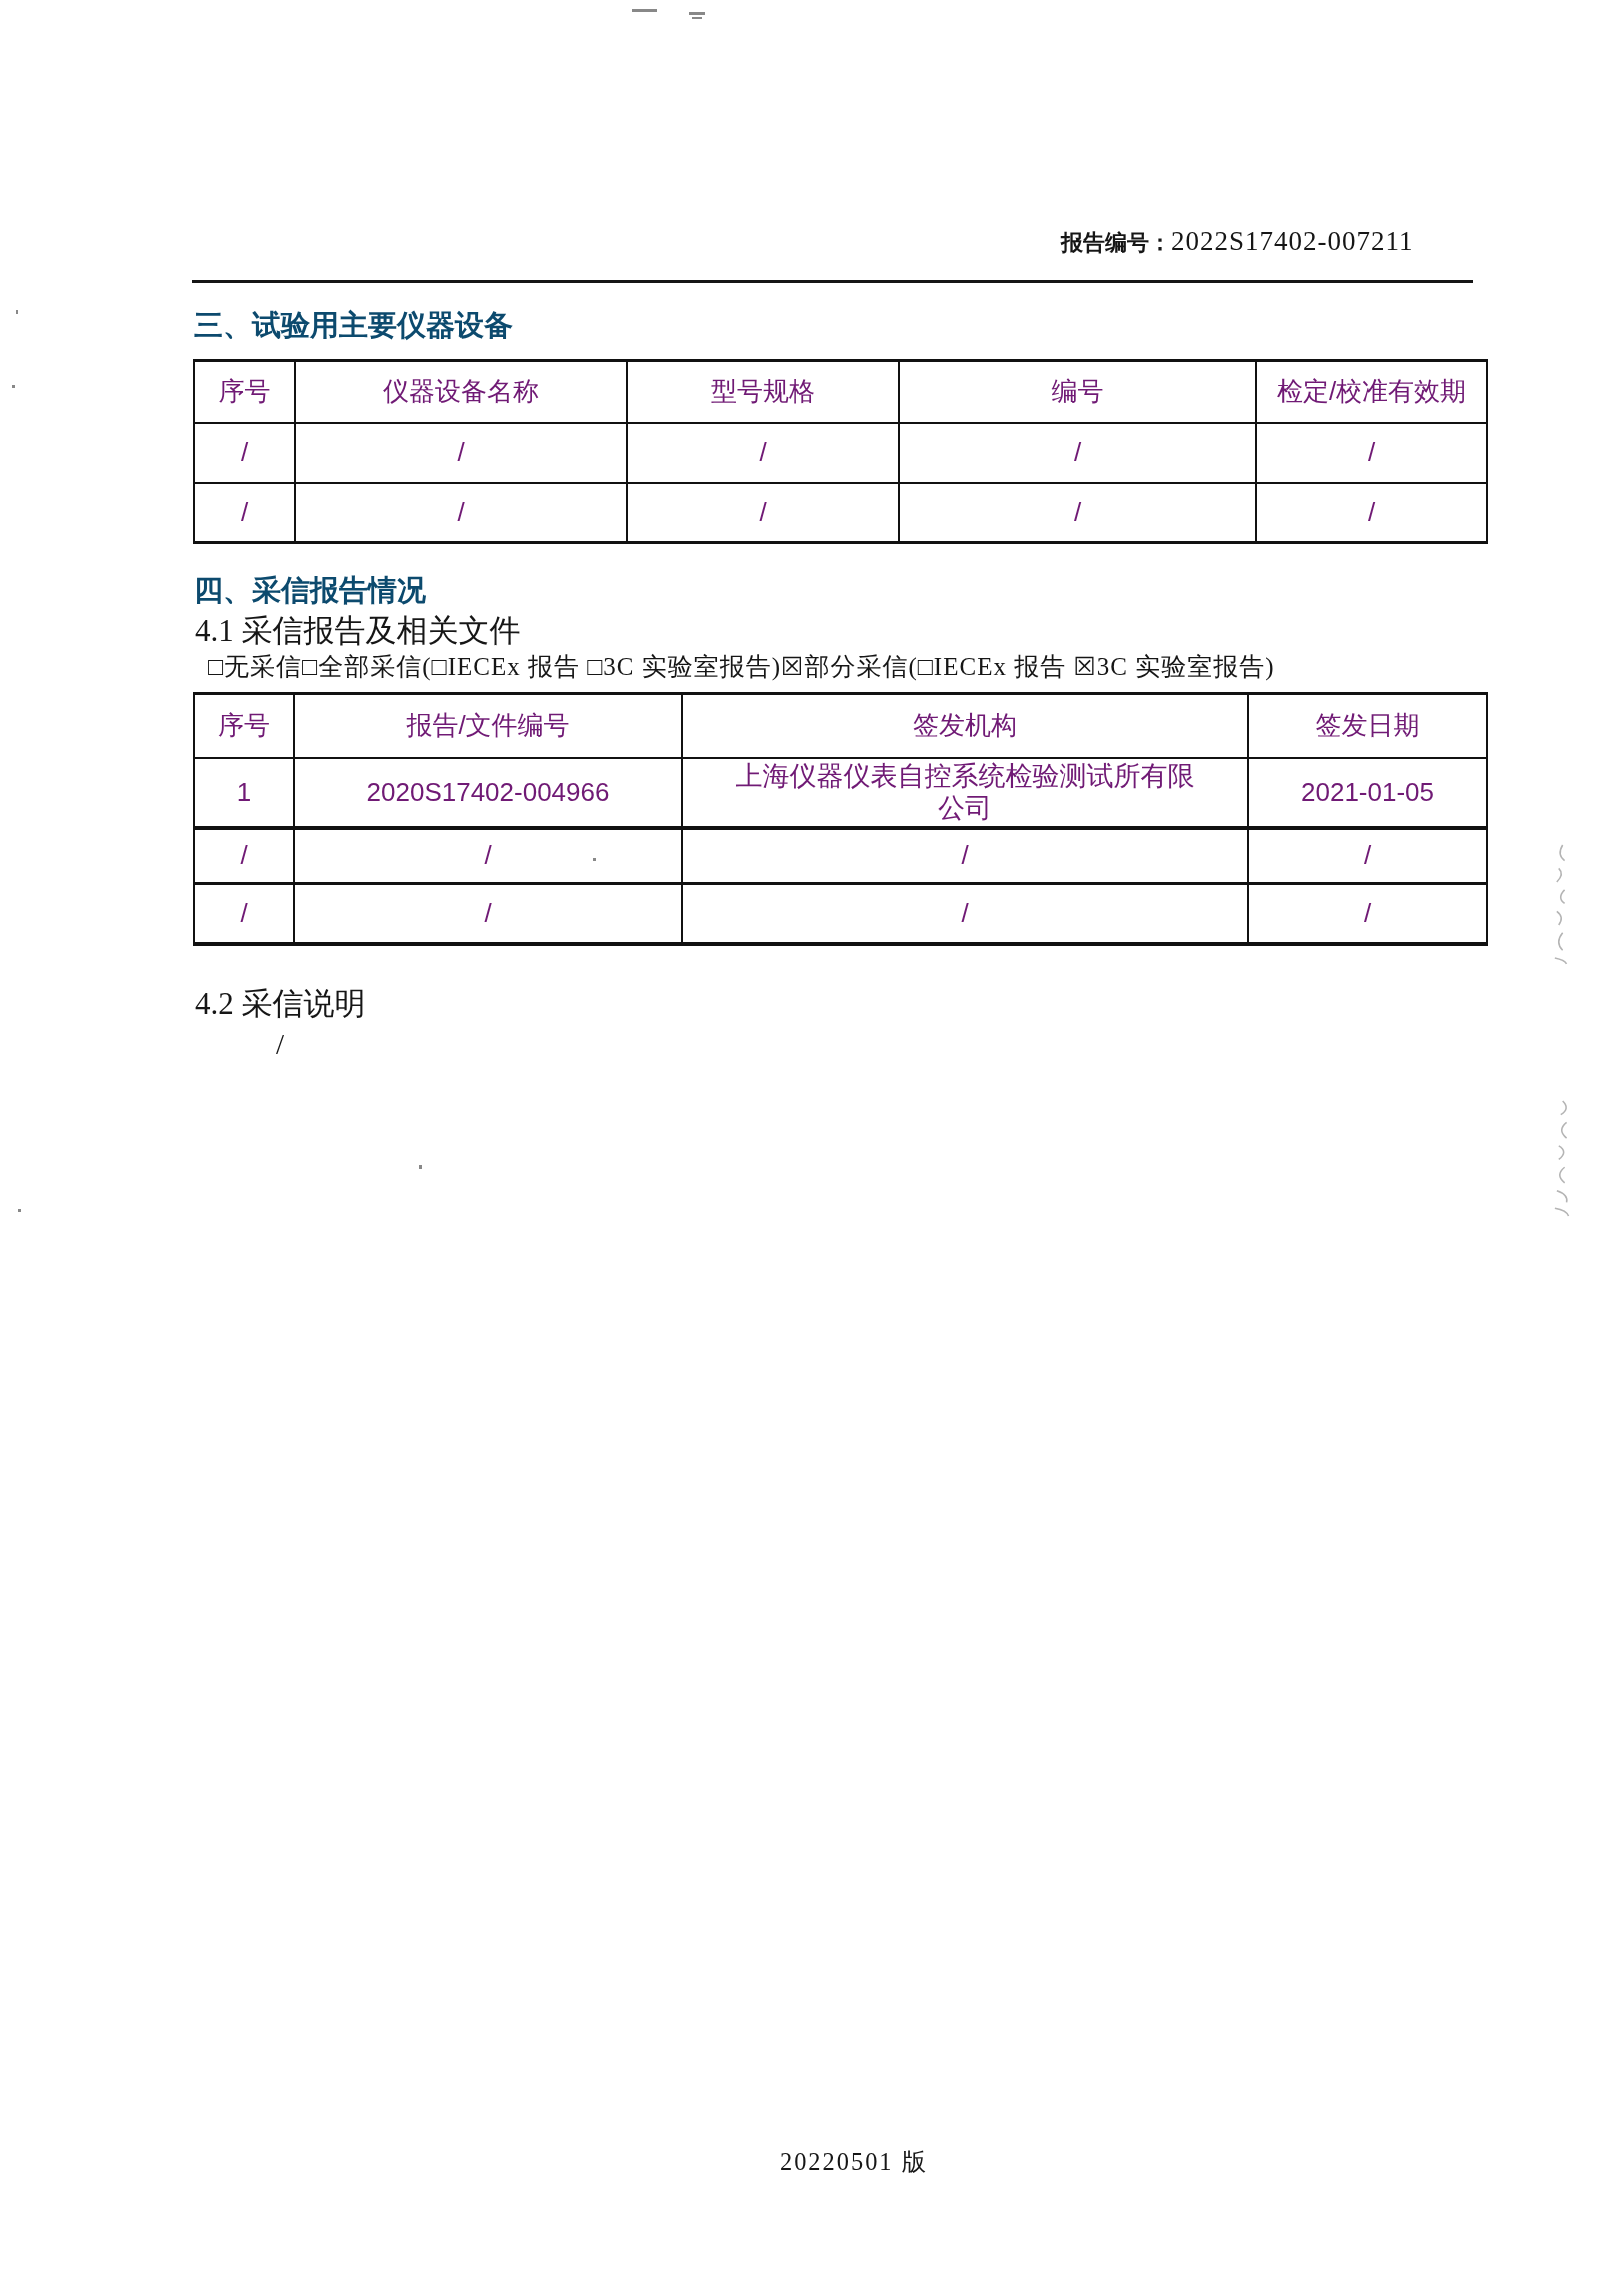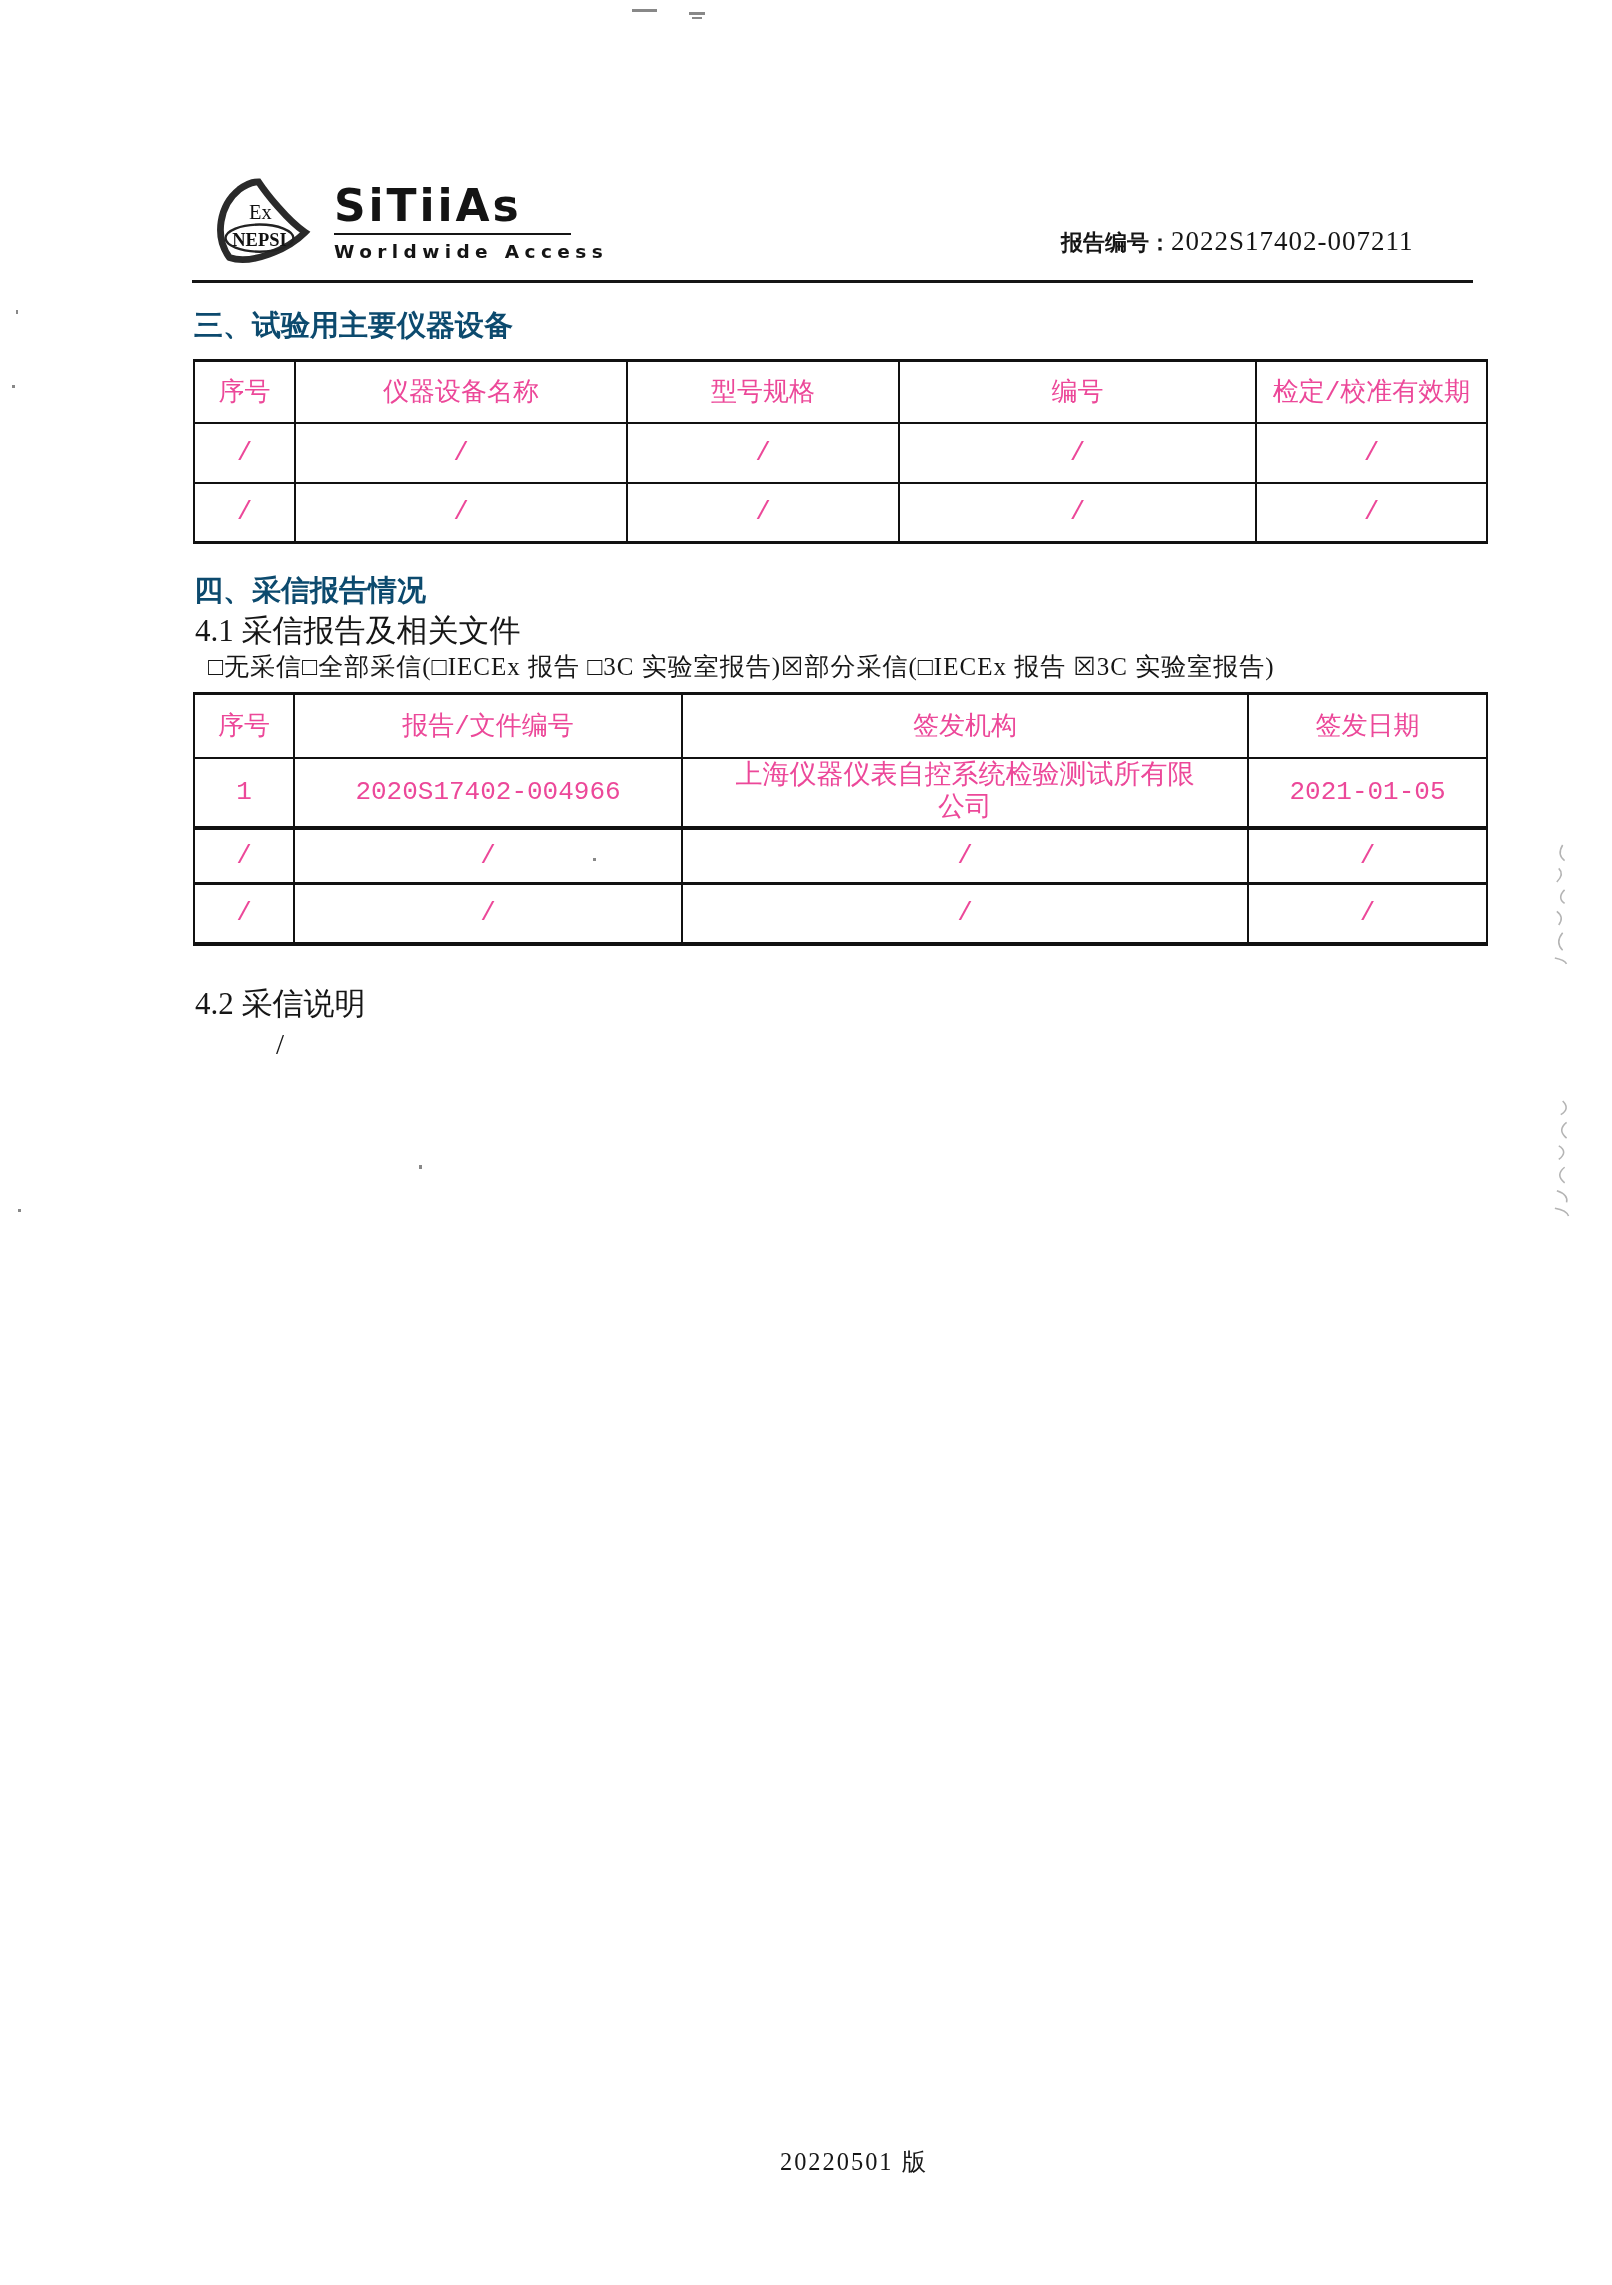--- a/index.html
+++ b/index.html
@@ -41,22 +41,22 @@
   .sub-title{position:absolute;font-size:31px;line-height:33px;white-space:nowrap;}
   #sub41{left:195px;top:614px;}
   #acceptance{position:absolute;left:208px;top:650px;font-size:25px;letter-spacing:1px;white-space:nowrap;
               font-family:"Liberation Serif","DejaVu Sans",serif;}
   #sub42{left:195px;top:987px;}
   #sub42-content{position:absolute;left:276px;top:1028px;font-size:29px;}
 
   
   table{
     position:absolute;border-collapse:collapse;table-layout:fixed;
-    border:2.9px solid #111;font-size:26px;color:#ec4899;
-    font-family:Liberation Mono, monospace;
+    border:2.9px solid #111;font-size:26px;color:#701a75;
+    font-family:Liberation Sans, sans-serif;
   }
   th,td{border:2px solid #111;text-align:center;vertical-align:middle;
         padding:0;font-weight:normal;overflow:hidden;}
   #table1{left:193px;top:359px;width:1293px;border-top-width:3.9px;border-bottom-width:3.9px;}
   #table1 thead tr{height:62px;}
   #table1 thead th{border-bottom-width:2.9px;}
   #table1 tbody tr{height:60px;}
   #table2{left:193px;top:692px;width:1293px;border-top-width:3.9px;border-bottom-width:4.9px;}
   #table2 thead tr{height:64px;}
   #table2 tbody tr:nth-child(1){height:70px;}
@@ -73,33 +73,20 @@
 
   
   .speck{position:absolute;background:#555;opacity:.7;}
   .squiggle{position:absolute;opacity:.55;}
 </style>
 </head>
 <body>
 
 <div class="page">
 
-  <div class="logo-block">
-    <svg class="logo-mark" viewBox="0 0 112 102" xmlns="http://www.w3.org/2000/svg">
-      <path d="M56,6 C64,18 86,46 104,58 C86,76 48,92 26,84 C10,62 16,30 36,14 C44,8 50,6 56,6 Z" fill="#ffffff" stroke="#2a2a2a" stroke-width="7"></path>
-      <text x="58" y="44" text-anchor="middle" font-family="Liberation Serif, DejaVu Serif, serif" font-size="21" fill="#111">Ex</text>
-      <ellipse cx="57" cy="64" rx="35" ry="14" fill="none" stroke="#222" stroke-width="2.5"></ellipse>
-      <text x="57" y="72" text-anchor="middle" font-family="Liberation Serif, DejaVu Serif, serif" font-size="19" font-weight="bold" fill="#111">NEPSI</text>
-    </svg>
-    <div class="logo-word">
-      <div class="wordmark">SiTiiAs</div>
-      <div class="word-rule"></div>
-      <div class="tagline">Worldwide Access</div>
-    </div>
-  </div>
 
   <div class="report-no">
     <span class="lbl">报告编号：</span><span class="val serif">2022S17402-007211</span>
   </div>
 
   <div class="header-rule"></div>
 
   <div id="sec3-title" class="sec-title hei">三、试验用主要仪器设备</div>
 
   <table id="table1">

